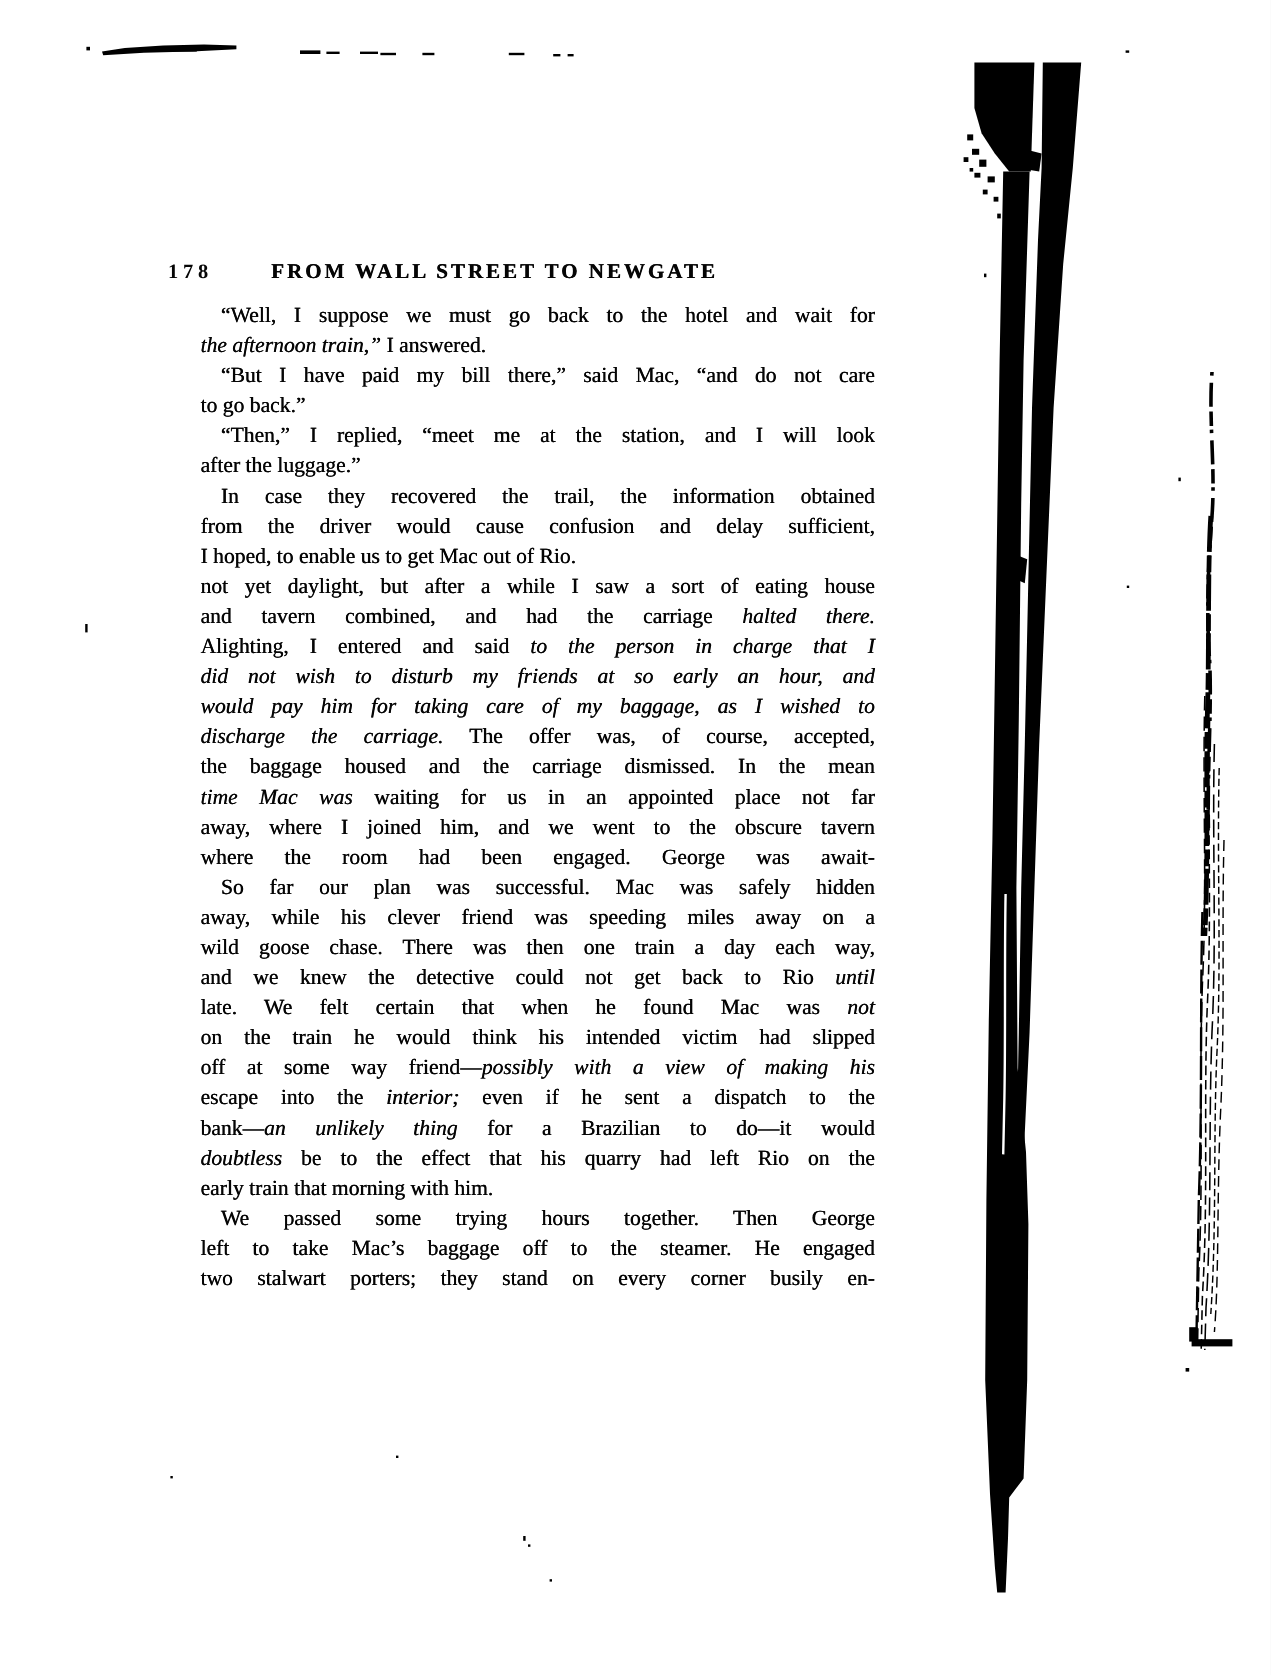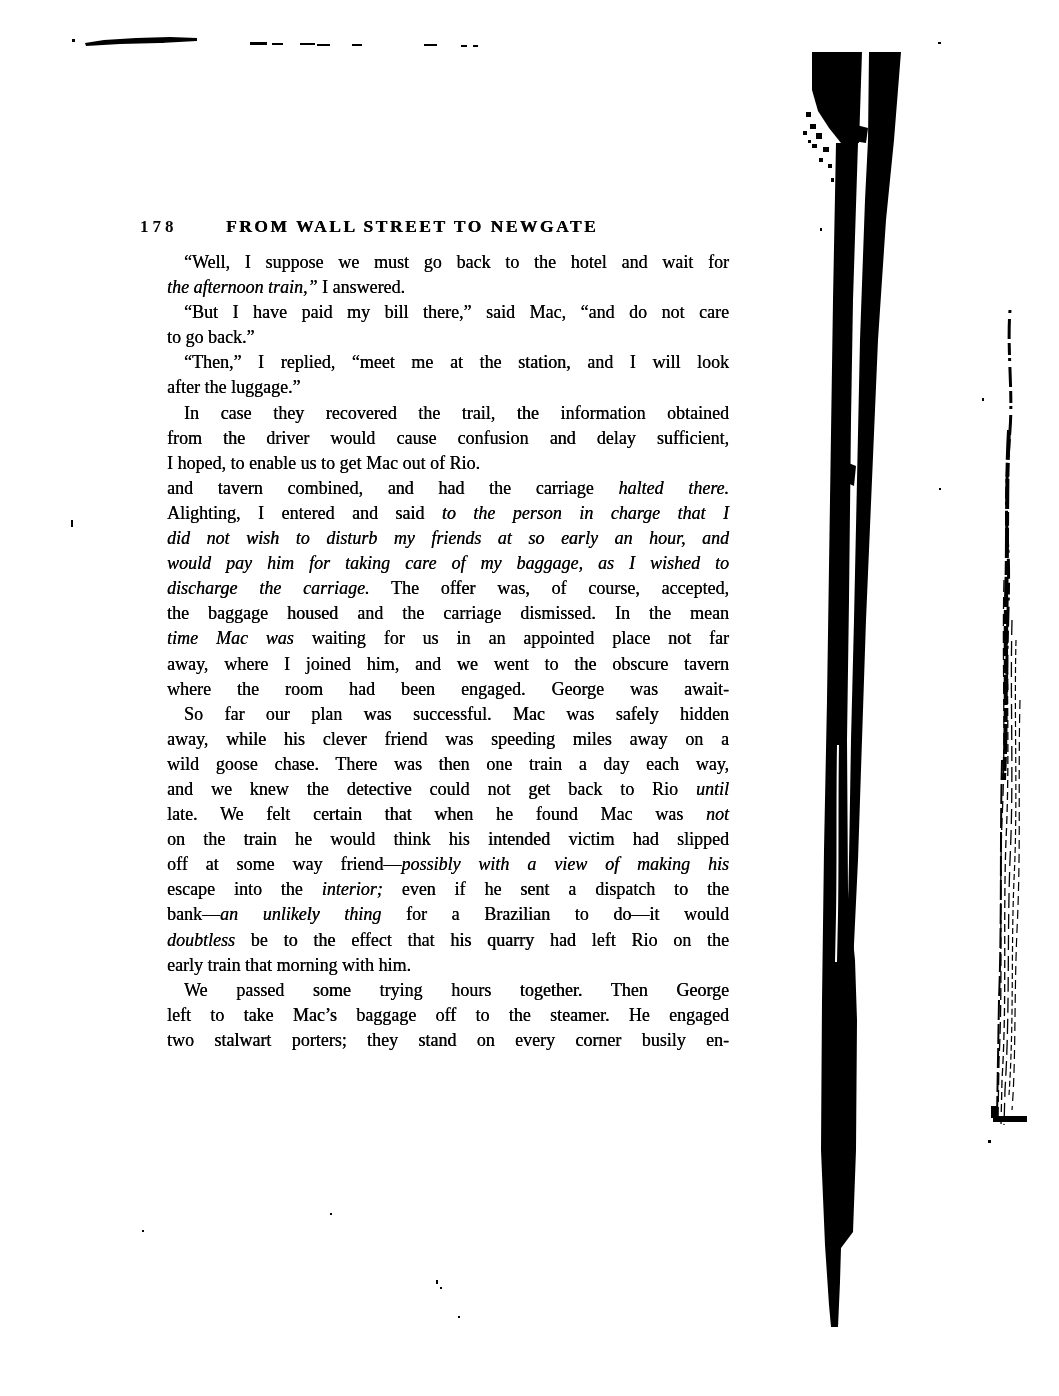--- a/index.html
+++ b/index.html
@@ -120,20 +120,21 @@
   <div class="body-text">
       <div class="line ind"><span>“Well, I suppose we must go back to the hotel and wait for</span></div>
       <div class="line pend"><span class="it">the afternoon train,”</span><span> I answered.</span></div>
       <div class="line ind"><span>“But I have paid my bill there,” said Mac, “and do not care</span></div>
       <div class="line pend"><span>to go back.”</span></div>
       <div class="line ind"><span>“Then,” I replied, “meet me at the station, and I will look</span></div>
       <div class="line pend"><span>after the luggage.”</span></div>
       <div class="line ind"><span>In case they recovered the trail, the information obtained</span></div>
       <div class="line"><span>from the driver would cause confusion and delay sufficient,</span></div>
       <div class="line pend"><span>I hoped, to enable us to get Mac out of Rio.</span></div>
+      <div class="line"><span>not yet daylight, but after a while I saw a sort of eating house</span></div>
       <div class="line"><span>and tavern combined, and had the carriage </span><span class="it">halted there.</span></div>
       <div class="line"><span>Alighting, I entered and said </span><span class="it">to the person in charge that I</span></div>
       <div class="line"><span class="it">did not wish to disturb my friends at so early an hour, and</span></div>
       <div class="line"><span class="it">would pay him for taking care of my baggage, as I wished to</span></div>
       <div class="line"><span class="it">discharge the carriage.</span><span>  The offer was, of course, accepted,</span></div>
       <div class="line"><span>the baggage housed and the carriage dismissed.  In the mean</span></div>
       <div class="line"><span class="it">time Mac was</span><span> waiting for us in an appointed place not far</span></div>
       <div class="line"><span>away, where I joined him, and we went to the obscure tavern</span></div>
       <div class="line"><span>where the room had been engaged.  George was await-</span></div>
       <div class="line ind"><span>So far our plan was successful.  Mac was safely hidden</span></div>

